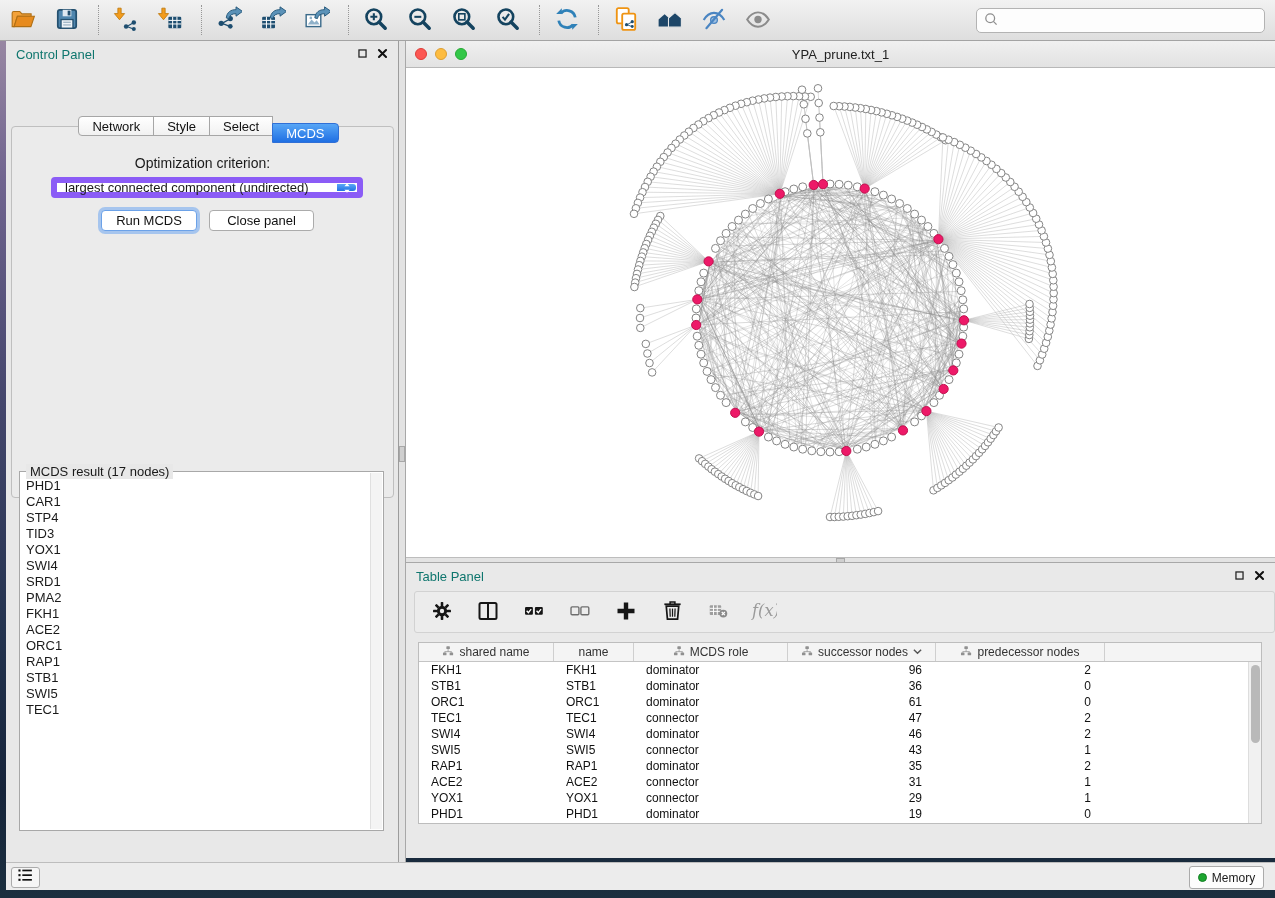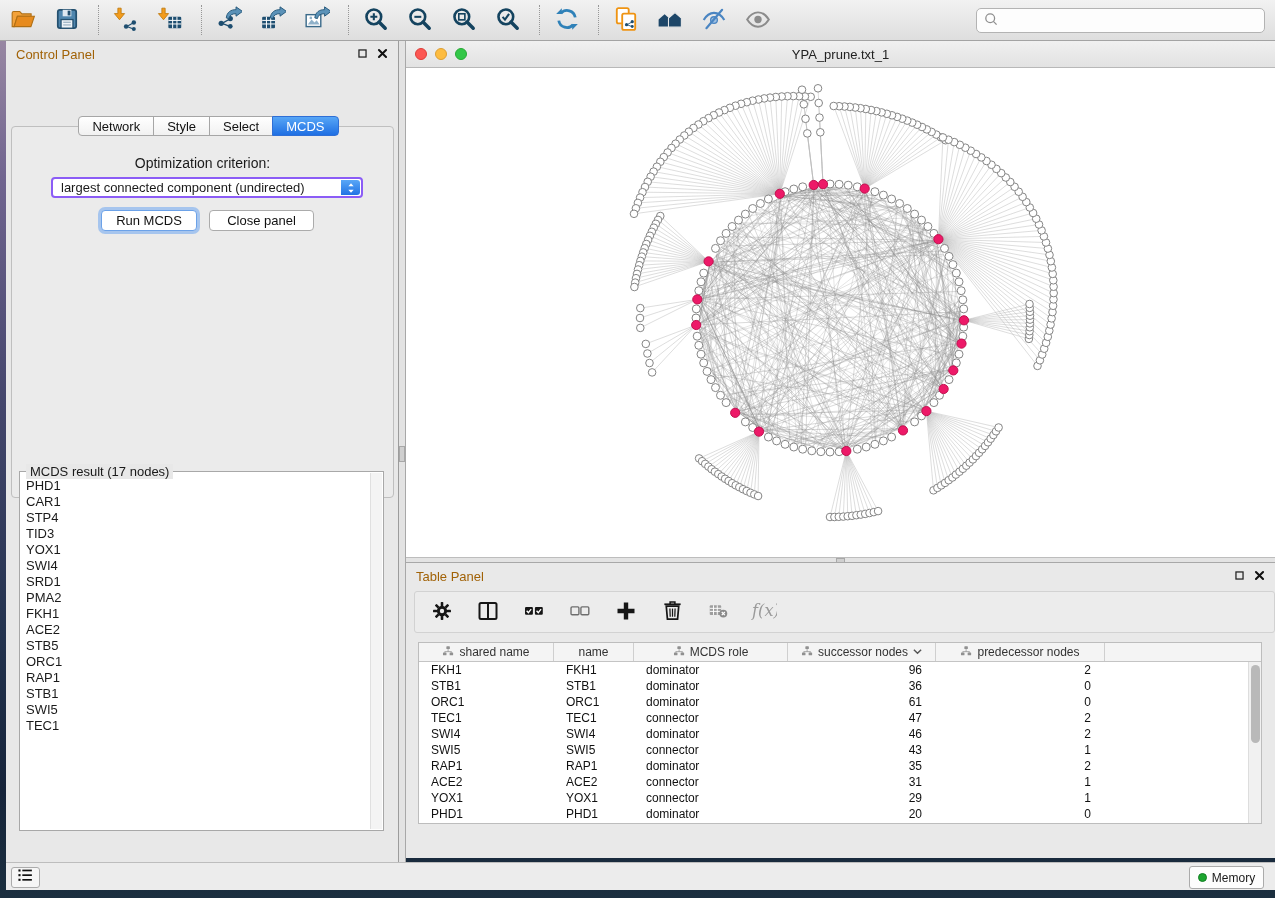--- a/index.html
+++ b/index.html
@@ -23,33 +23,33 @@
     background:#fdfdfd; border:1px solid #b3b3b3; border-radius:5px;
     display:flex; align-items:center; padding-left:6px; }
   .search-box input { border:none; outline:none; background:transparent; flex:1;
     font:13px "Liberation Sans",sans-serif; margin-left:5px; }
 
   
   .control-panel { left:6px; top:41px; width:393px; height:821px; background:#e8e8e8;
     border-right:1px solid #9c9c9c; }
   .panel-header { position:absolute; left:0; top:0; right:0; height:26px;
     display:flex; align-items:center; padding:0 10px; }
-  .panel-title { font-size:13px; color:#a16207; }
+  .panel-title { font-size:13px; color:#0f766e; }
   .panel-hdr-icons { margin-left:auto; display:flex; gap:9px; align-items:center; }
   .cp-tabs { position:absolute; left:0; top:75px; width:100%; display:flex; justify-content:center; z-index:3; }
   .cp-tab { font-size:13px; padding:2px 13px; background:linear-gradient(#ffffff,#f1f1f1);
     border:1px solid #a6a6a6; margin-left:-1px; color:#111; height:20px; display:flex; align-items:center; cursor:default;}
   .cp-tab:first-child { border-radius:4px 0 0 4px; margin-left:13px; }
   .cp-tab:last-child { border-radius:0 4px 4px 0; }
-  .cp-tab.active { background:linear-gradient(#57a6f6,#1f6fe3); color:#fff; border-color:#2f6fd6; }
+  .cp-tab.active { background:linear-gradient(#57a6f6,#1f6fe3); color:#fff; border-color:#2f6fd6;margin-top:7px; }
   .cp-inner { position:absolute; left:5px; top:85px; width:383px; height:372px;
     background:#ebebeb; border:1px solid #bfbfbf; border-radius:4px; }
   .opt-label { position:absolute; left:0; top:28px; width:100%; text-align:center; font-size:14px; }
   .select { position:absolute; left:39px; top:50px; width:312px; height:21px; background:#fff;
-    border:2px solid #8b5cf6; border-radius:4px; font-size:13px; display:flex; align-items:center;
+    border:6px solid #8b5cf6; border-radius:4px; font-size:13px; display:flex; align-items:center;
     padding:0 12px 0 8px; }
   .select .stepper { position:absolute; right:1px; top:1px; bottom:1px; width:19px;
     background:linear-gradient(#5aa7f7,#2173e4); border-radius:0 3px 3px 0;
     display:flex; align-items:center; justify-content:center; }
   .btn { position:absolute; height:21px; background:#fff; border:1px solid #ababab; border-radius:4px;
     font:13px "Liberation Sans",sans-serif; color:#111; text-align:center; cursor:default; }
   .btn-run { left:89px; top:83px; width:96px; border-color:#6ca2e8;
     box-shadow:0 0 0 3px rgba(110,165,240,.55); }
   .btn-close { left:197px; top:83px; width:105px; }
   .result-group { position:absolute; left:13px; top:430px; width:365px; height:360px;
@@ -336,21 +336,20 @@
         <div class="mcds-item">PHD1</div>
         <div class="mcds-item">CAR1</div>
         <div class="mcds-item">STP4</div>
         <div class="mcds-item">TID3</div>
         <div class="mcds-item">YOX1</div>
         <div class="mcds-item">SWI4</div>
         <div class="mcds-item">SRD1</div>
         <div class="mcds-item">PMA2</div>
         <div class="mcds-item">FKH1</div>
         <div class="mcds-item">ACE2</div>
-        <div class="mcds-item">STB5</div>
         <div class="mcds-item">ORC1</div>
         <div class="mcds-item">RAP1</div>
         <div class="mcds-item">STB1</div>
         <div class="mcds-item">SWI5</div>
         <div class="mcds-item">TEC1</div>
       </div>
     <div class="result-scroll"></div>
   </div>
 </div>
 
@@ -1504,21 +1503,21 @@
           <div class="td left" style="width: 135px;">YOX1</div>
           <div class="td left" style="width: 80px;">YOX1</div>
           <div class="td left" style="width: 154px;">connector</div>
           <div class="td right" style="width: 148px;">29</div>
           <div class="td right" style="width: 169px;">1</div>
         </div>
         <div class="tr">
           <div class="td left" style="width: 135px;">PHD1</div>
           <div class="td left" style="width: 80px;">PHD1</div>
           <div class="td left" style="width: 154px;">dominator</div>
-          <div class="td right" style="width: 148px;">20</div>
+          <div class="td right" style="width: 148px;">19</div>
           <div class="td right" style="width: 169px;">0</div>
         </div>
       </div>
     <div class="tbl-scroll">
       <div class="tbl-thumb"></div>
     </div>
   </div>
 </div>
 
 <div class="abs status-bar">

